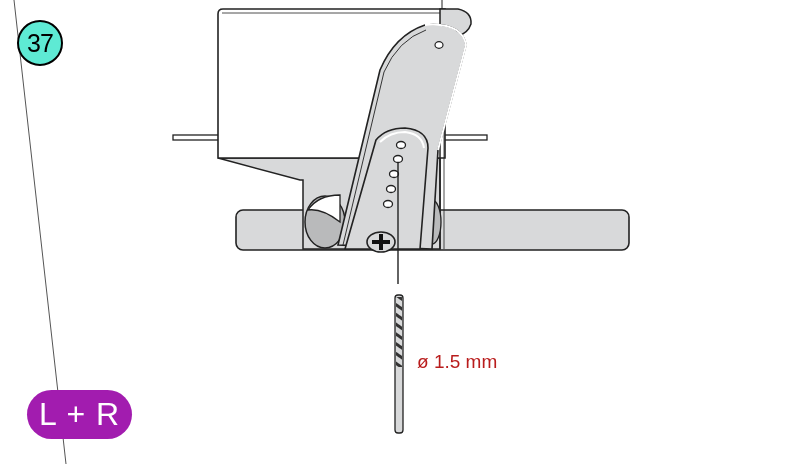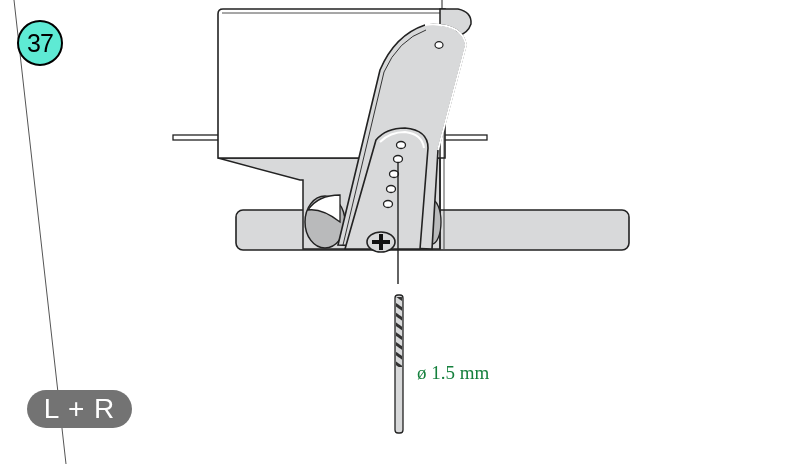--- a/index.html
+++ b/index.html
@@ -6,28 +6,28 @@
   body { width: 800px; height: 464px; position: relative; overflow: hidden; font-family: "Liberation Sans", sans-serif; }
   #canvas { position: absolute; left: 0; top: 0; width: 800px; height: 464px; }
   .step-badge {
     position: absolute; left: 17px; top: 20px; width: 46px; height: 46px;
     border: 2.5px solid #000; border-radius: 50%; box-sizing: border-box;
     display: flex; align-items: center; justify-content: center;
     font-family: "Liberation Sans", sans-serif; font-size: 25px; color: #000; background: #5eead4;
     letter-spacing: -1px;
   }
   .side-badge {
-    position: absolute; left: 27px; top: 390px; width: 105px; height: 38px;
-    background: #737373; border-radius: 25px; color: #fff;
+    position: absolute; left: 27px; top: 390px; width: 105px; height: 49px;
+    background: #a21caf; border-radius: 25px; color: #fff;
     display: flex; align-items: center; justify-content: center;
-    font-family: "Liberation Sans", sans-serif; font-size: 28px; letter-spacing: 1px;
+    font-family: "Liberation Sans", sans-serif; font-size: 32px; letter-spacing: 1px;
   }
   .drill-label {
-    position: absolute; left: 417px; top: 362px;
-    font-family: Liberation Serif, serif; font-size: 19px; color: #15803d;
+    position: absolute; left: 417px; top: 351px;
+    font-family: Liberation Sans, sans-serif; font-size: 19px; color: #b91c1c;
   }
 </style>
 </head>
 <body>
 
 <svg id="canvas" viewBox="0 0 800 464" xmlns="http://www.w3.org/2000/svg">
   <defs>
     <pattern id="twist" patternUnits="userSpaceOnUse" width="8" height="8" patternTransform="rotate(-55)">
       <rect width="8" height="8" fill="#d8d9da"></rect>
       <rect width="3" height="8" fill="#333"></rect>

